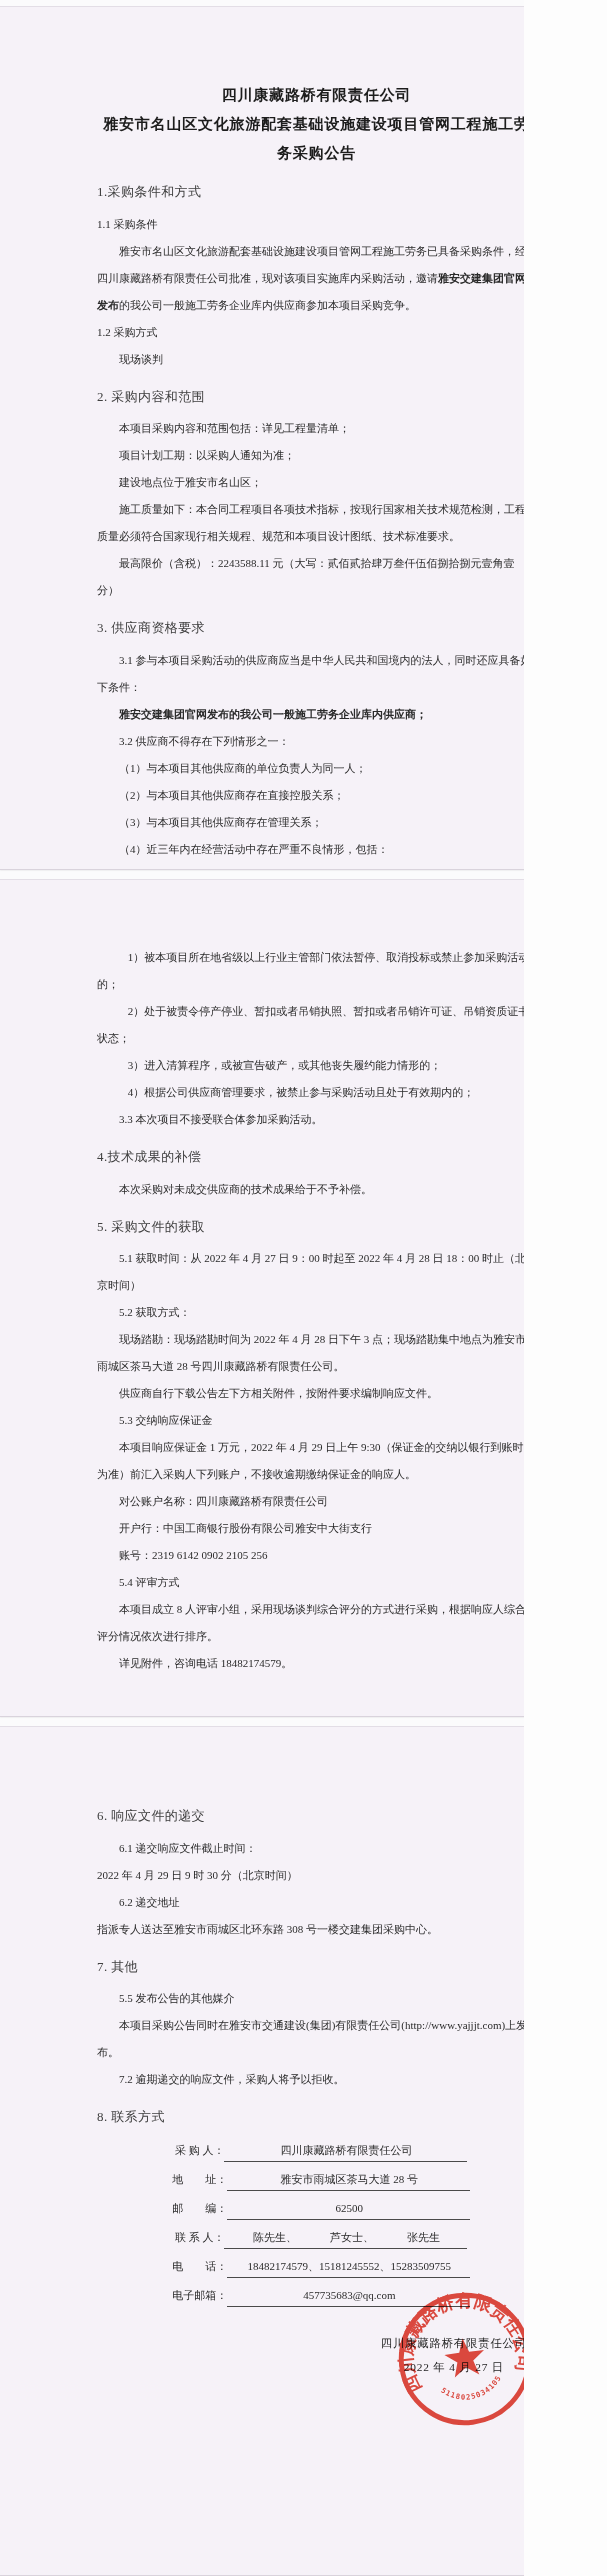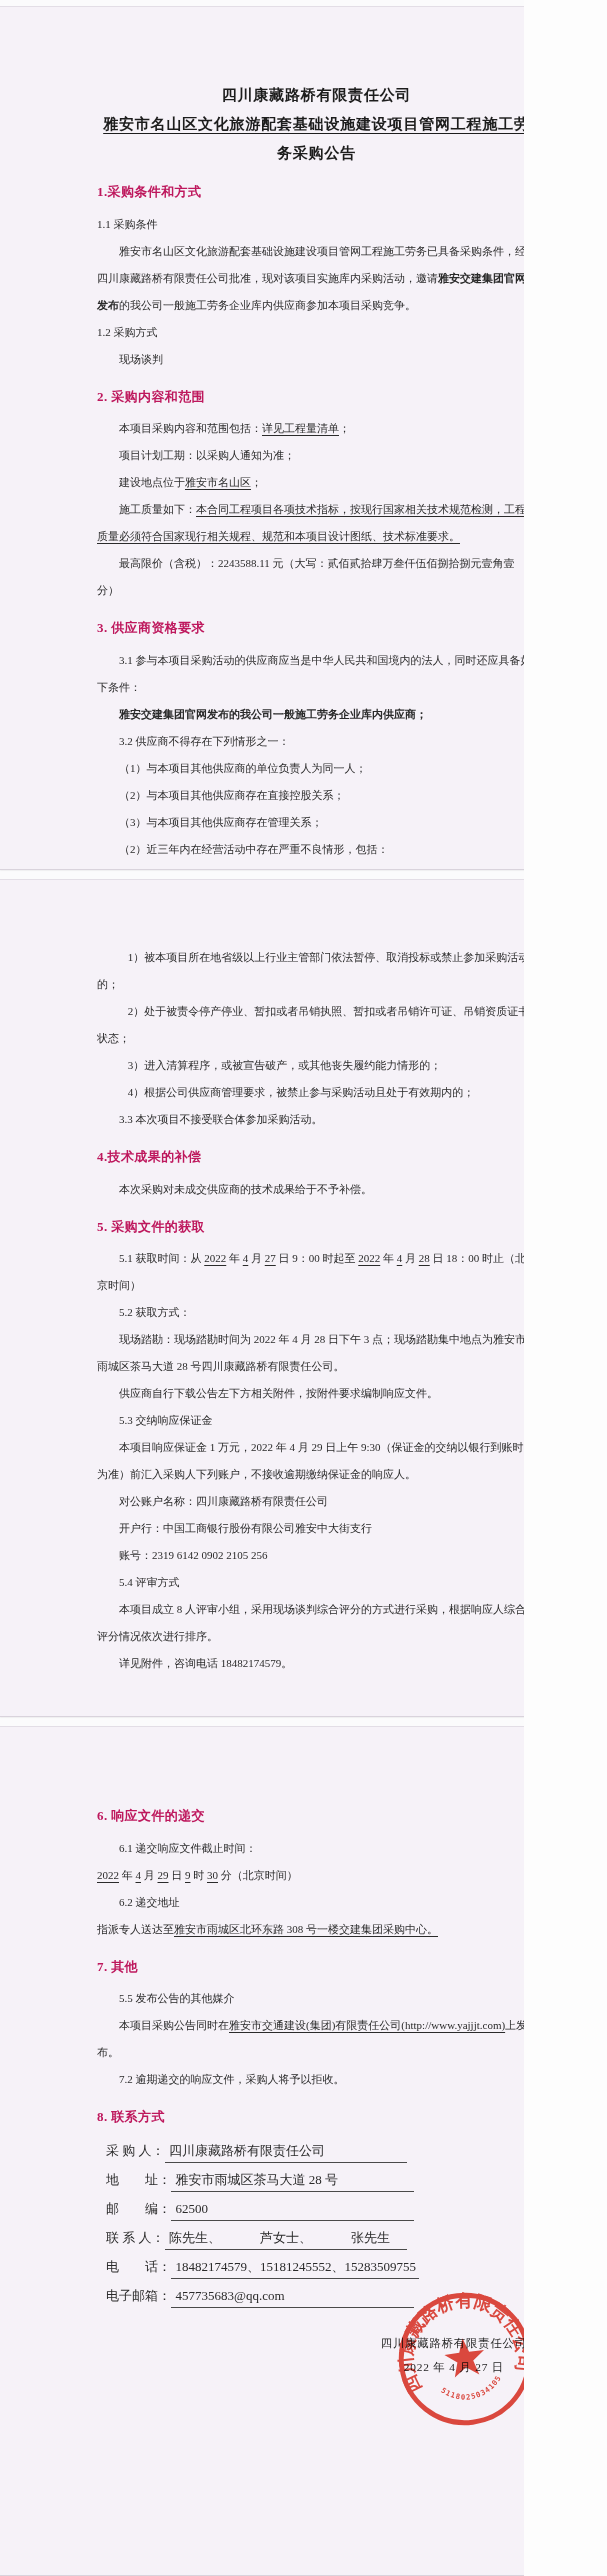--- a/index.html
+++ b/index.html
@@ -12,30 +12,30 @@
     position:absolute;left:0;width:607px;background:#f6f2f8;
     box-sizing:border-box;padding:0 71px 0 97px;color:#2b2b2b;
     overflow:hidden;border-top:0.8px solid #e3dee6;border-bottom:0.8px solid #d9d3dc;
     box-shadow:0 0.8px 1.5px rgba(0,0,0,.12);
   }
   .page-1{top:6px;height:864px;padding-top:74px;}
   .page-2{top:879px;height:838px;padding-top:64px;}
   .page-3{top:1726px;height:850px;padding-top:65px;}
 
   .block-title{font-size:15px;font-weight:bold;text-align:center;line-height:29px;color:#1d1d1d;letter-spacing:0.8px;}
-  .block-title.u-line{text-decoration:underline;text-underline-offset:3.8px;text-decoration-thickness:1.1px;}
-  .block-h{font-size:13px;font-weight:bold;line-height:23px;margin:12px 0 7.6px;color:#be185d;letter-spacing:0.4px;}
+  .block-title.u-line{text-underline-offset:3.8px;text-decoration-thickness:1.1px;}
+  .block-h{font-size:13px;font-weight:normal;line-height:23px;margin:12px 0 7.6px;color:#404040;letter-spacing:0.4px;}
   .block-p{font-size:11px;line-height:27px;text-indent:2em;margin:0;}
   .block-p.flush{text-indent:0;}
   .block-p.item{text-indent:2.8em;}
   .block-p.sub{text-indent:0;}
-  .seg.u{text-decoration:underline;text-underline-offset:3px;text-align:center;}
+  .seg.u{text-underline-offset:3px;text-align:center;}
   .seg.b{font-weight:bold;}
 
-  .contact{font-size:13px;line-height:29px;padding-left:9px;text-indent:0;}
+  .contact{font-size:11px;line-height:29px;padding-left:9px;text-indent:0;text-align:center;}
   .c-label{white-space:pre;}
   .c-value{display:inline-block;min-width:235px;border-bottom:0.8px solid #4a4a4a;line-height:20px;padding:0 3px 0.8px 4.6px;}
 
   .signature{
     position:absolute;right:80px;top:604px;text-align:center;
     font-size:11.4px;line-height:24px;color:#262626;z-index:2;letter-spacing:0.8px;
   }
   .seal{position:absolute;z-index:5;mix-blend-mode:multiply;opacity:.9;pointer-events:none;}
   .seal svg{display:block;}
   .seal-a{left:543px;top:241px;width:146px;height:146px;transform:rotate(-24deg);}   
@@ -62,21 +62,21 @@
       <div class="block-p"><span class="seg">建设地点位于</span><span class="seg u">雅安市名山区</span><span class="seg">；</span></div>
       <div class="block-p"><span class="seg">施工质量如下：</span><span class="seg u">本合同工程项目各项技术指标，按现行国家相关技术规范检测，工程质量必须符合国家现行相关规程、规范和本项目设计图纸、技术标准要求。</span></div>
       <div class="block-p"><span class="seg">最高限价（含税）：2243588.11 元（大写：贰佰贰拾肆万叁仟伍佰捌拾捌元壹角壹分）</span></div>
       <div class="block-h">3.  供应商资格要求</div>
       <div class="block-p"><span class="seg">3.1 参与本项目采购活动的供应商应当是中华人民共和国境内的法人，同时还应具备如下条件：</span></div>
       <div class="block-p"><span class="seg b">雅安交建集团官网发布的我公司一般施工劳务企业库内供应商；</span></div>
       <div class="block-p"><span class="seg">3.2 供应商不得存在下列情形之一：</span></div>
       <div class="block-p"><span class="seg">（1）与本项目其他供应商的单位负责人为同一人；</span></div>
       <div class="block-p"><span class="seg">（2）与本项目其他供应商存在直接控股关系；</span></div>
       <div class="block-p"><span class="seg">（3）与本项目其他供应商存在管理关系；</span></div>
-      <div class="block-p"><span class="seg">（2）近三年内在经营活动中存在严重不良情形，包括：</span></div>
+      <div class="block-p"><span class="seg">（4）近三年内在经营活动中存在严重不良情形，包括：</span></div>
     </div>
 
   <div class="page page-2">
     <div class="seal seal-a">
         <svg viewBox="0 0 200 200" width="100%" height="100%" xmlns="http://www.w3.org/2000/svg">
           <circle cx="100" cy="100" r="91" fill="none" stroke="#df382b" stroke-width="7"></circle>
           <path id="ring0" d="M 47 153 A 75 75 0 1 1 153 153" fill="none"></path>
           <text font-size="25" font-weight="bold" fill="#df382b" font-family="Liberation Serif, DejaVu Serif, serif"><textPath href="#ring0" startOffset="22">四川康藏路桥有限责任公司</textPath></text>
           <path id="code0" d="M 51.4 131.6 A 58 58 0 0 0 148.6 131.6" fill="none"></path>
           <text font-size="10.5" font-weight="bold" fill="#df382b" letter-spacing="1.5" font-family="DejaVu Sans Mono, monospace"><textPath href="#code0" startOffset="13">5118025034105</textPath></text>

